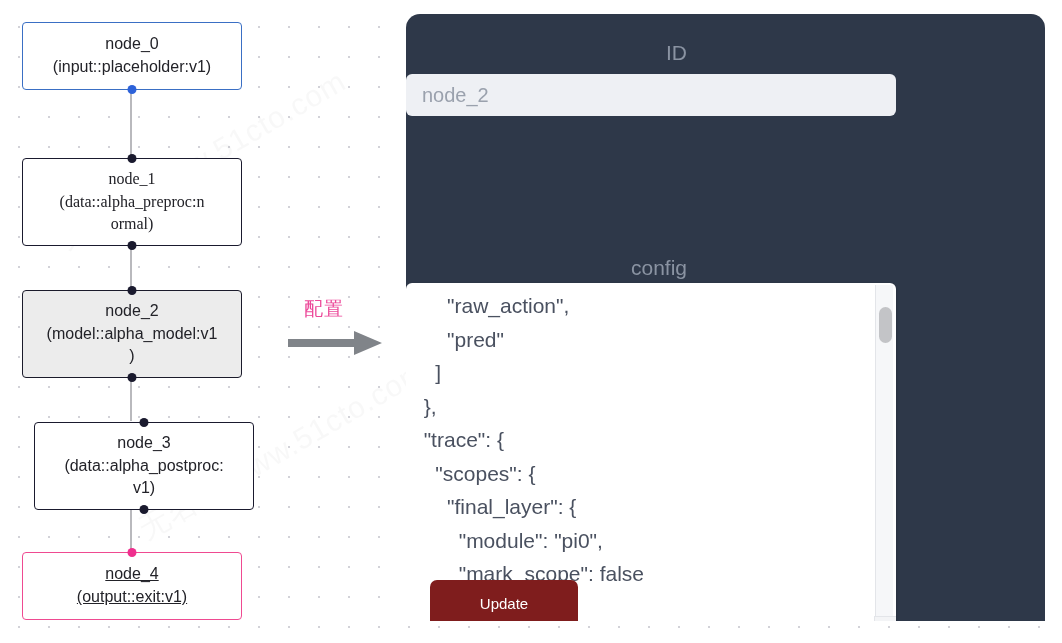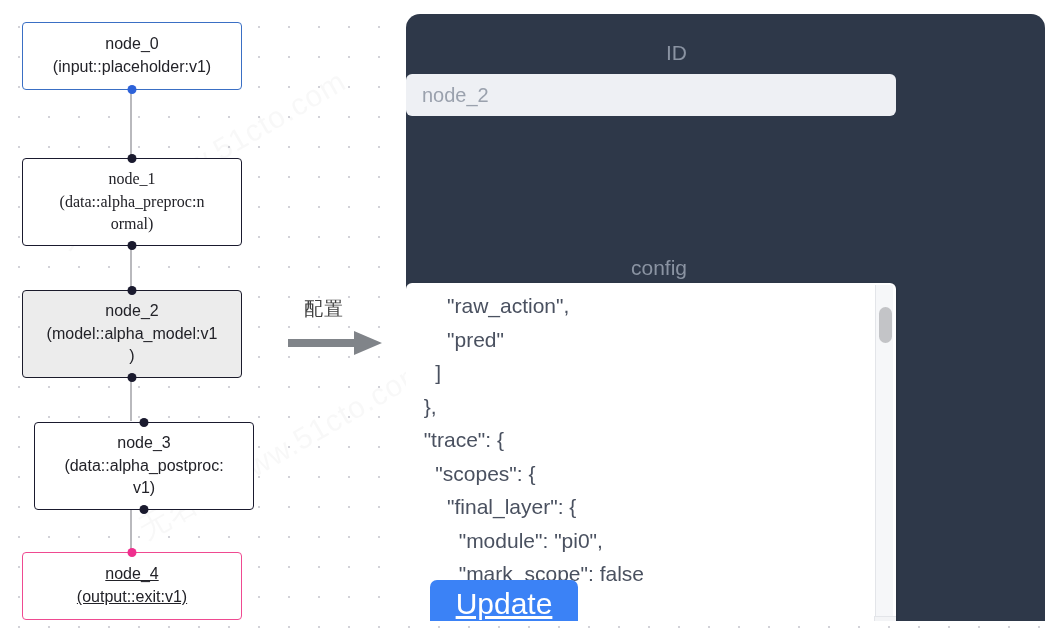--- a/index.html
+++ b/index.html
@@ -97,21 +97,21 @@
   #flow-arrow-group {
     position: absolute;
     left: 286px; top: 296px;
     width: 112px; height: 64px;
     z-index: 4;
   }
   #flow-arrow-label {
     position: absolute;
     left: 18px; top: 0;
     font-size: 19px;
-    color: #404040;
+    color: #ec4899;
     font-family: "DejaVu Sans", sans-serif;
     letter-spacing: 1px;
   }
   #flow-arrow-shape { position: absolute; left: 0; top: 32px; }
 
   
   #config-panel {
     position: absolute;
     left: 406px; top: 14px;
     width: 639px; height: 607px;
@@ -203,31 +203,30 @@
     border-left: 1px solid #e3e5e9;
     border-top: 1px solid #e3e5e9;
     cursor: nwse-resize;
   }
   #config-resize-handle svg { display: block; }
 
   #update-button {
     position: absolute;
     left: 24px; top: 566px;
     width: 148px; height: 48px;
-    background: #3b82f6;
+    background: #7f1d1d;
     color: #ffffff;
     border: none;
     border-radius: 7px 7px 0 0;
-    font-size: 30px;
+    font-size: 15px;
     font-family: "Liberation Sans", sans-serif;
     text-align: center;
     line-height: 48px;
     cursor: pointer;
     padding: 0;
-    text-decoration: underline;
   }
 </style>
 </head>
 <body>
 
 <div id="root">
 
   <div id="canvas"></div>
 
   <div id="watermark">

